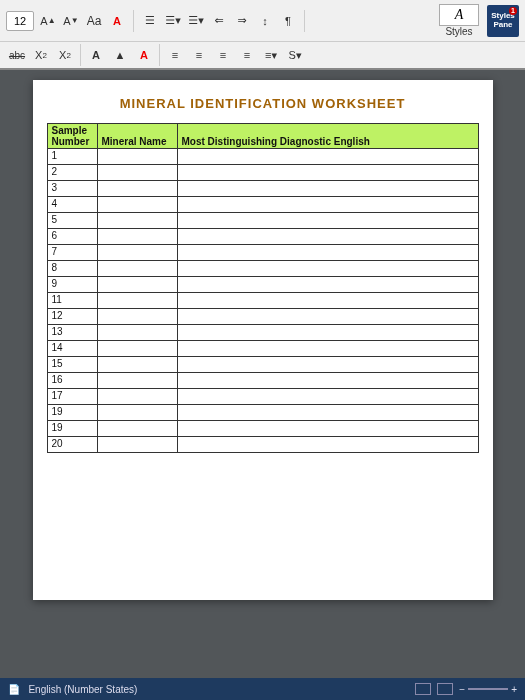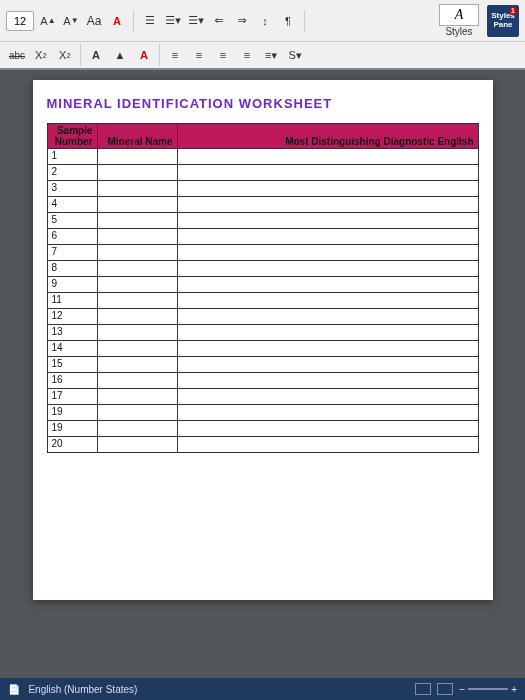--- a/index.html
+++ b/index.html
@@ -113,45 +113,46 @@
 
     .page {
       background: white;
       width: 460px;
       min-height: 520px;
       padding: 16px 14px;
       box-shadow: 0 2px 8px rgba(0,0,0,0.4);
     }
 
     .worksheet-title {
+      text-align: center;
       font-size: 13px;
       font-weight: bold;
       letter-spacing: 1px;
       margin-bottom: 12px;
-      color: #6d28d9;
+      color: #a16207;
     }
 
     .ws-table {
       width: 100%;
       border-collapse: collapse;
       font-size: 10px;
       color: #111;
     }
 
     .ws-table th, .ws-table td {
       border: 1px solid #333;
       padding: 1px 4px;
       vertical-align: top;
       height: 16px;
     }
 
     .ws-table th {
       font-weight: bold;
-      background: #be185d;
-      text-align: right;
+      background: #bef264;
+      text-align: left;
       vertical-align: bottom;
     }
 
     .col-sample {
       width: 50px;
     }
 
     .col-mineral {
       width: 80px;
     }

